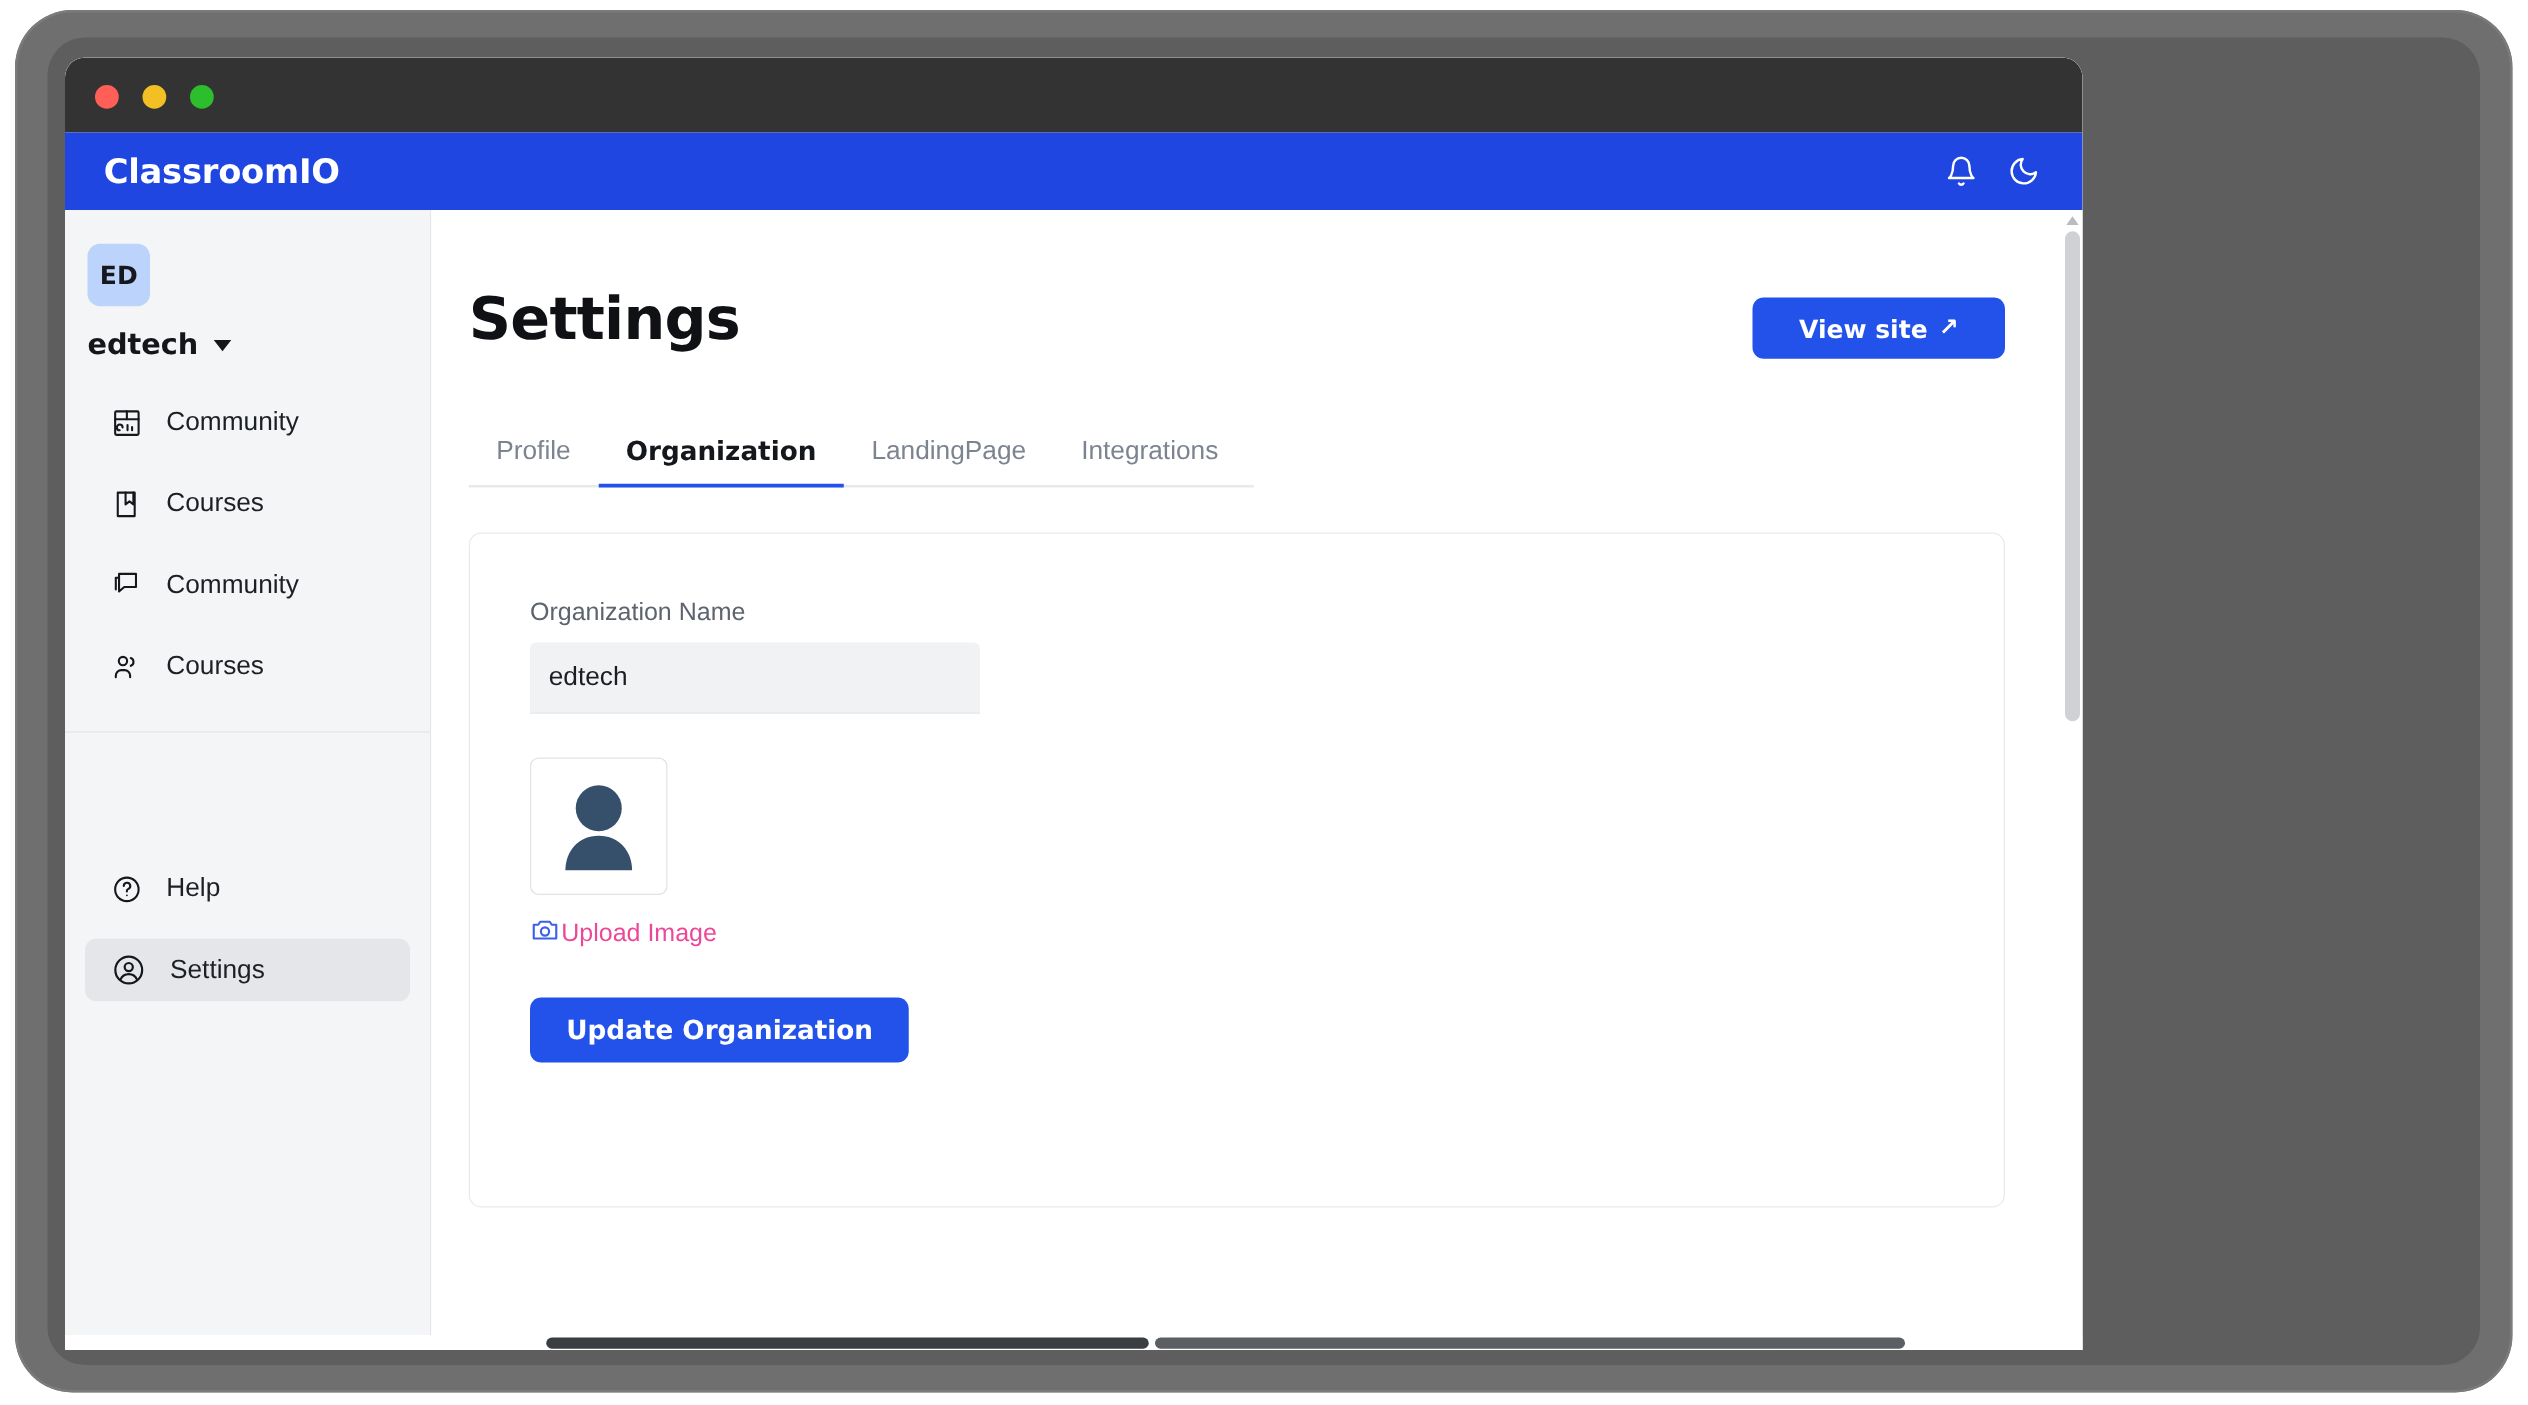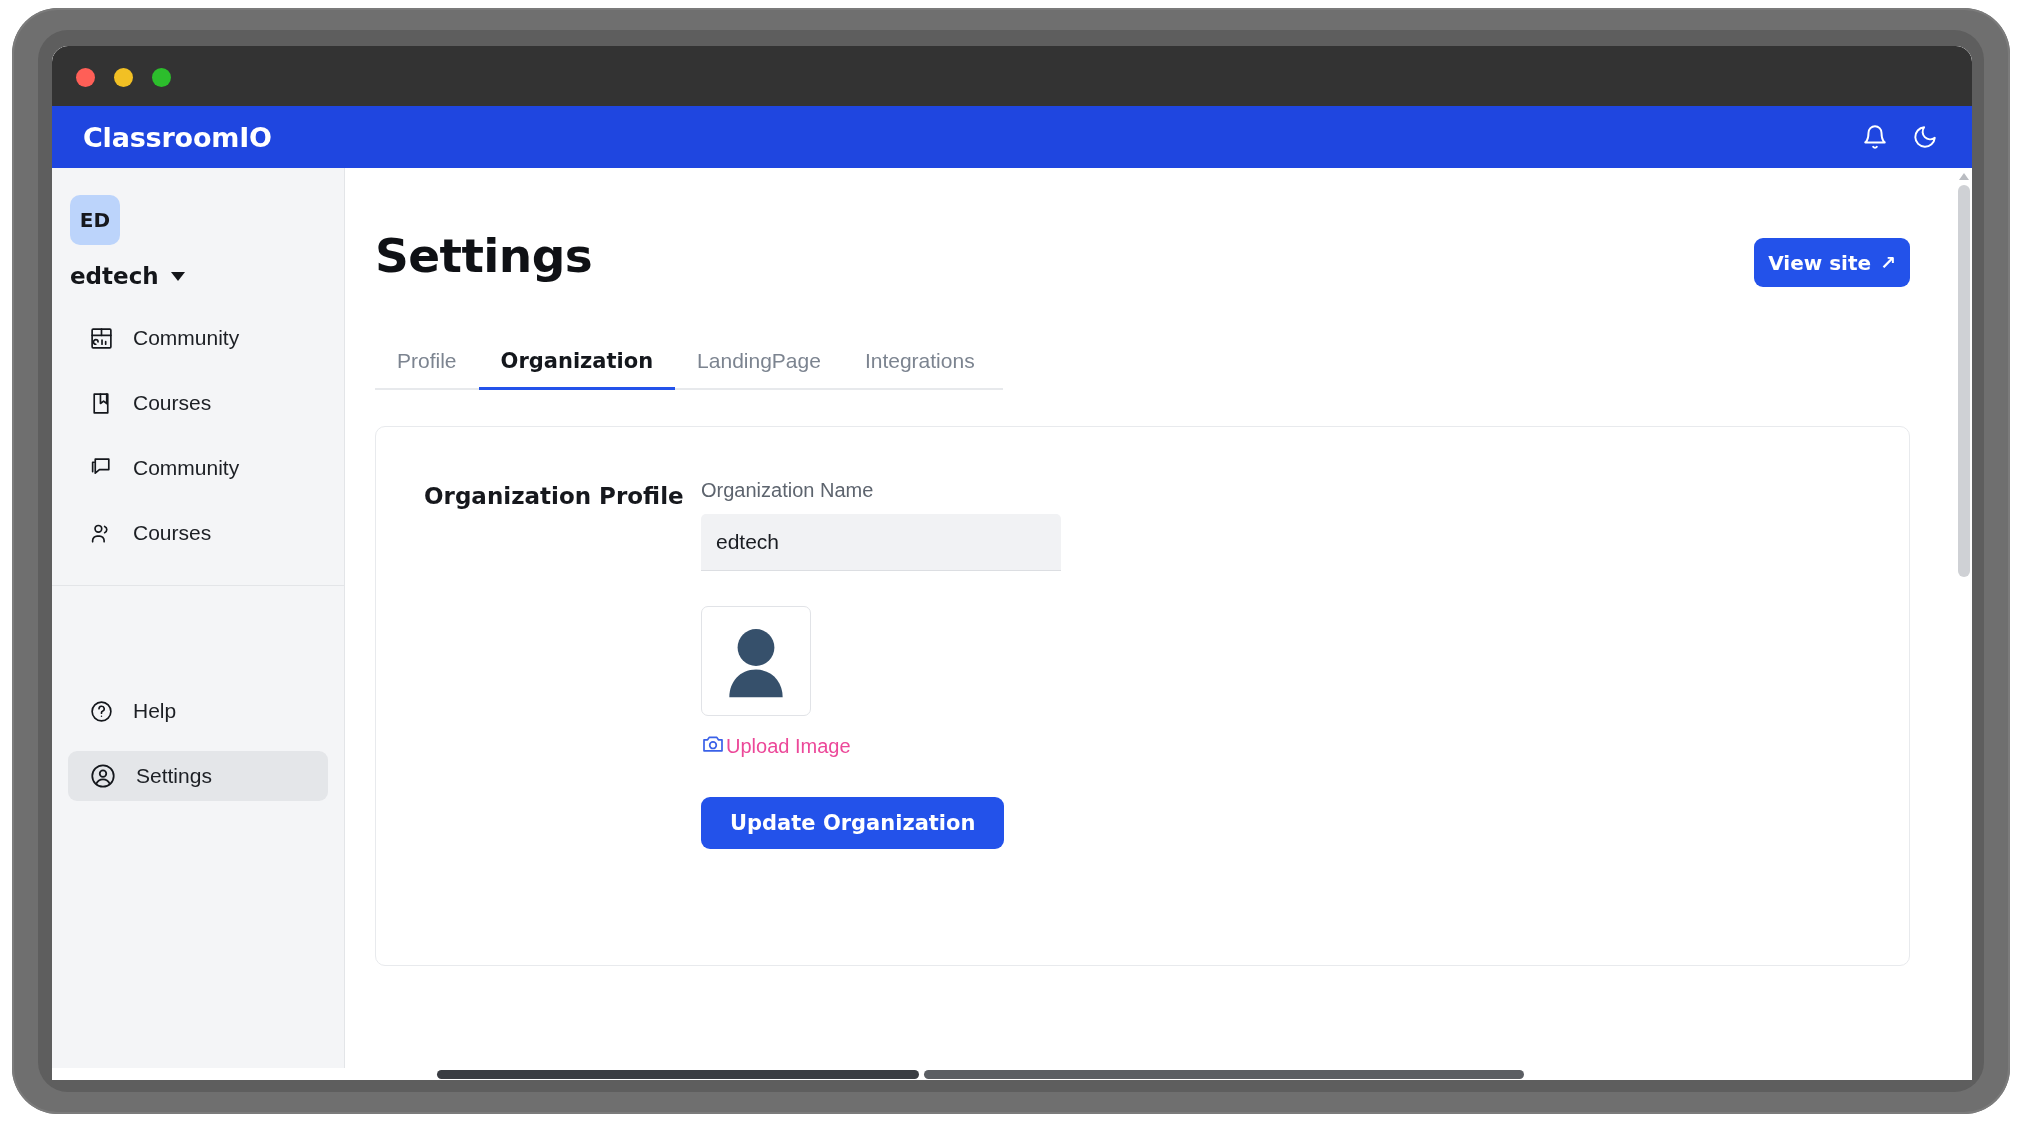--- a/index.html
+++ b/index.html
@@ -33,21 +33,21 @@
     left: 26px; top: 22px;
     width: 1946px; height: 1062px;
     border-radius: 30px;
     background: #5e5e5e;
   }
 
   
   .window {
     position: absolute;
     left: 52px; top: 46px;
-    width: 1920px; height: 1034px;
+    width: 1614px; height: 1034px;
     background: #ffffff;
     border-radius: 16px 16px 0 0;
     overflow: hidden;
   }
 
   
   .titlebar {
     position: relative;
     height: 60px;
     background: #333333;
@@ -183,21 +183,21 @@
     font-family: "DejaVu Sans", sans-serif;
   }
   .view-site-btn {
     margin-left: auto;
     margin-top: 10px;
     background: #2352ea;
     color: #ffffff;
     border: none;
     border-radius: 9px;
     height: 49px;
-    padding: 0 14px;
+    padding: 0 37px;
     font-size: 20px;
     font-weight: 700;
     font-family: "DejaVu Sans", sans-serif;
     display: flex;
     align-items: center;
     gap: 9px;
     cursor: pointer;
   }
   .arrow-ne { font-size: 19px; line-height: 1; }
 
@@ -495,21 +495,20 @@
 
           <div class="tabs">
             <div class="tab">Profile</div>
             <div class="tab active">Organization</div>
             <div class="tab">LandingPage</div>
             <div class="tab">Integrations</div>
           </div>
 
           <div class="card">
             <div class="card-row">
-              <div class="section-title">Organization Profile</div>
               <div class="field-col">
                 <div class="field-label">Organization Name</div>
                 <input class="text-input" type="text" value="edtech" style="">
 
                 <div class="avatar-box">
                   <span>
                     <svg width="92" height="92" viewBox="0 0 100 100">
                       <circle cx="50" cy="31" r="20" fill="#36506b"></circle>
                       <path d="M50 55c-18 0-29 14-29 30h58c0-16-11-30-29-30z" fill="#36506b"></path>
                     </svg>

